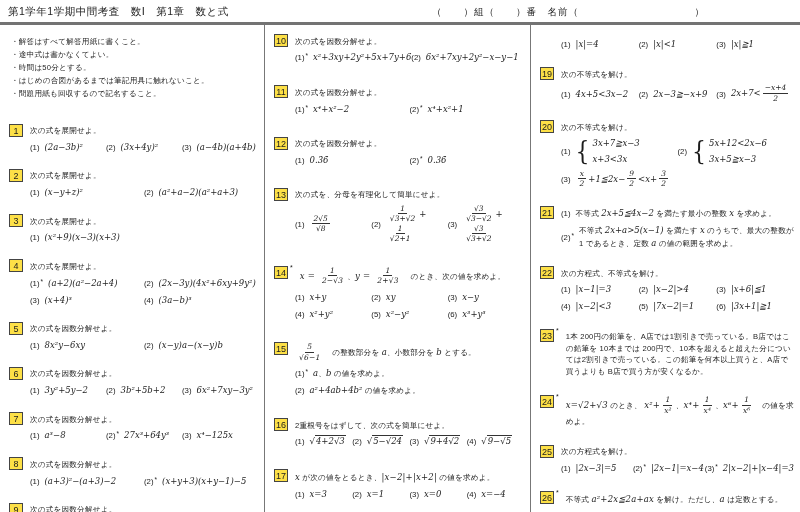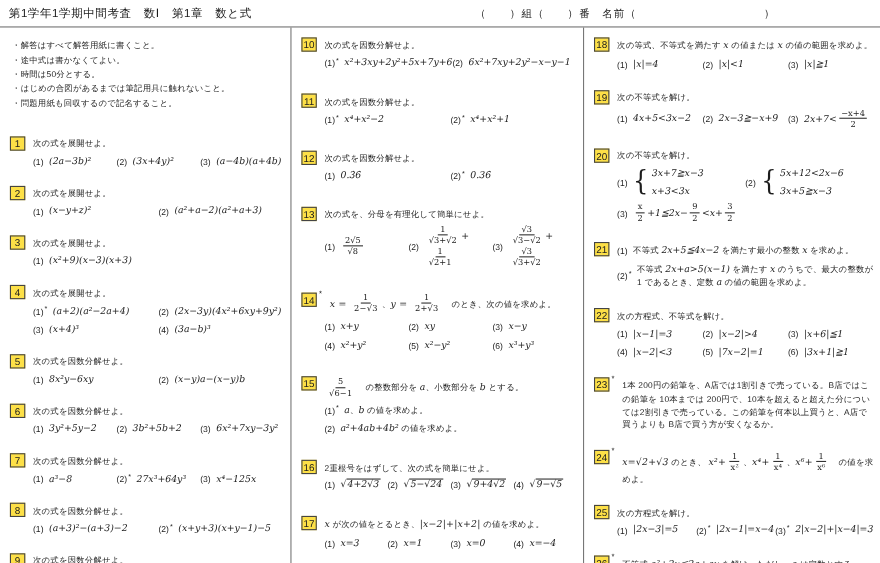--- a/index.html
+++ b/index.html
@@ -1,19 +1,19 @@
 <!DOCTYPE html>
 <html><head>
 <meta charset="utf-8">
 <style>
   * { margin:0; padding:0; box-sizing:border-box; }
   html,body { width:800px; height:512px; background:#fff; overflow:hidden;
     font-family:"Liberation Sans","DejaVu Sans",sans-serif; color:#1c1c1c; }
   .page { width:800px; height:512px; position:relative; background:#fff; }
-  .header { position:relative; height:25px; border-bottom:1px solid #737373; }
+  .header { position:relative; height:25px; border-bottom:3px solid #737373; }
   .title { position:absolute; left:8px; top:5px; font-size:10.5px; letter-spacing:0.5px; }
   .nameline { position:absolute; left:432px; top:6px; font-size:9.5px; letter-spacing:1px; }
   .content { display:flex; height:487px; }
   .col { height:100%; padding:9px 6px 0 9px; display:flex; flex-direction:column; overflow:hidden; }
   .col1 { width:264px; gap:13px; }
   .col2 { width:266px; border-left:1px solid #777; gap:19px; }
   .col3 { width:270px; border-left:1px solid #777; gap:14px; }
   .notes { font-size:7.6px; line-height:1.7; margin:2px 0 10px 2px; letter-spacing:0.2px; }
   .problem {}
   .phead { display:flex; align-items:flex-start; gap:7px; margin-bottom:3px; }
@@ -23,21 +23,21 @@
   .prompt { font-size:7.6px; padding-top:1.5px; line-height:1.55; letter-spacing:0.2px; }
   .prow { display:flex; margin:4px 0 2px 21px; align-items:center; }
   .prow.inline { flex:1; margin:0; padding-top:1.5px; }
   .item { flex:1; display:flex; gap:5px; align-items:center; min-height:13px; }
   .ilabel { font-size:7.8px; flex:none; }
   .istar { font-size:6.5px; margin-left:-4px; transform:translateY(-2px); }
   .ival { font-size:8px; line-height:1.5; }
   .jt { font-size:7.6px; font-style:normal; letter-spacing:0.2px; }
   .imath { font-family:"DejaVu Serif","Liberation Serif",serif; font-style:italic; font-size:8.5px; white-space:nowrap; }
   .frac { display:inline-flex; flex-direction:column; align-items:center; vertical-align:middle;
-    margin:0 2px; font-family:"DejaVu Serif","Liberation Serif",serif; 
+    margin:0 2px; font-family:"DejaVu Serif","Liberation Serif",serif; font-style:italic;
     font-size:7.5px; line-height:1.25; transform:translateY(-1px); }
   .fnum { border-bottom:0.8px solid #333; padding:0 2px; }
   .fden { padding:0 2px; }
   .rad { white-space:nowrap; font-family:"DejaVu Serif","Liberation Serif",serif; font-style:italic; font-size:8.5px; }
   .rsign { font-style:normal; }
   .rbody { border-top:0.8px solid #333; padding:0 1px;text-align:right; }
   .cases { display:inline-flex; align-items:center; }
   .brace { font-size:22px; font-weight:100; font-family:"DejaVu Serif",serif; font-style:normal;
     line-height:0.9; margin-right:3px; transform:scaleY(1.15); }
   .clines { display:flex; flex-direction:column; gap:3px; }
@@ -410,24 +410,20 @@
             </span>
             <span class="item">
               <span class="ilabel">(4)</span>
               <span class="ival"><span class="imath">x=−4</span></span>
             </span>
           </div>
         </div>
       </div>
       <div class="col col3">
         <div class="problem">
-          <div class="phead">
-            <span class="pnum">18</span>
-            <span class="prompt"><span class="jt">次の等式、不等式を満たす </span><span class="imath">x</span><span class="jt"> の値または </span><span class="imath">x</span><span class="jt"> の値の範囲を求めよ。</span></span>
-          </div>
           <div class="prow">
             <span class="item">
               <span class="ilabel">(1)</span>
               <span class="ival"><span class="imath">|x|=4</span></span>
             </span>
             <span class="item">
               <span class="ilabel">(2)</span>
               <span class="ival"><span class="imath">|x|&lt;1</span></span>
             </span>
             <span class="item">

